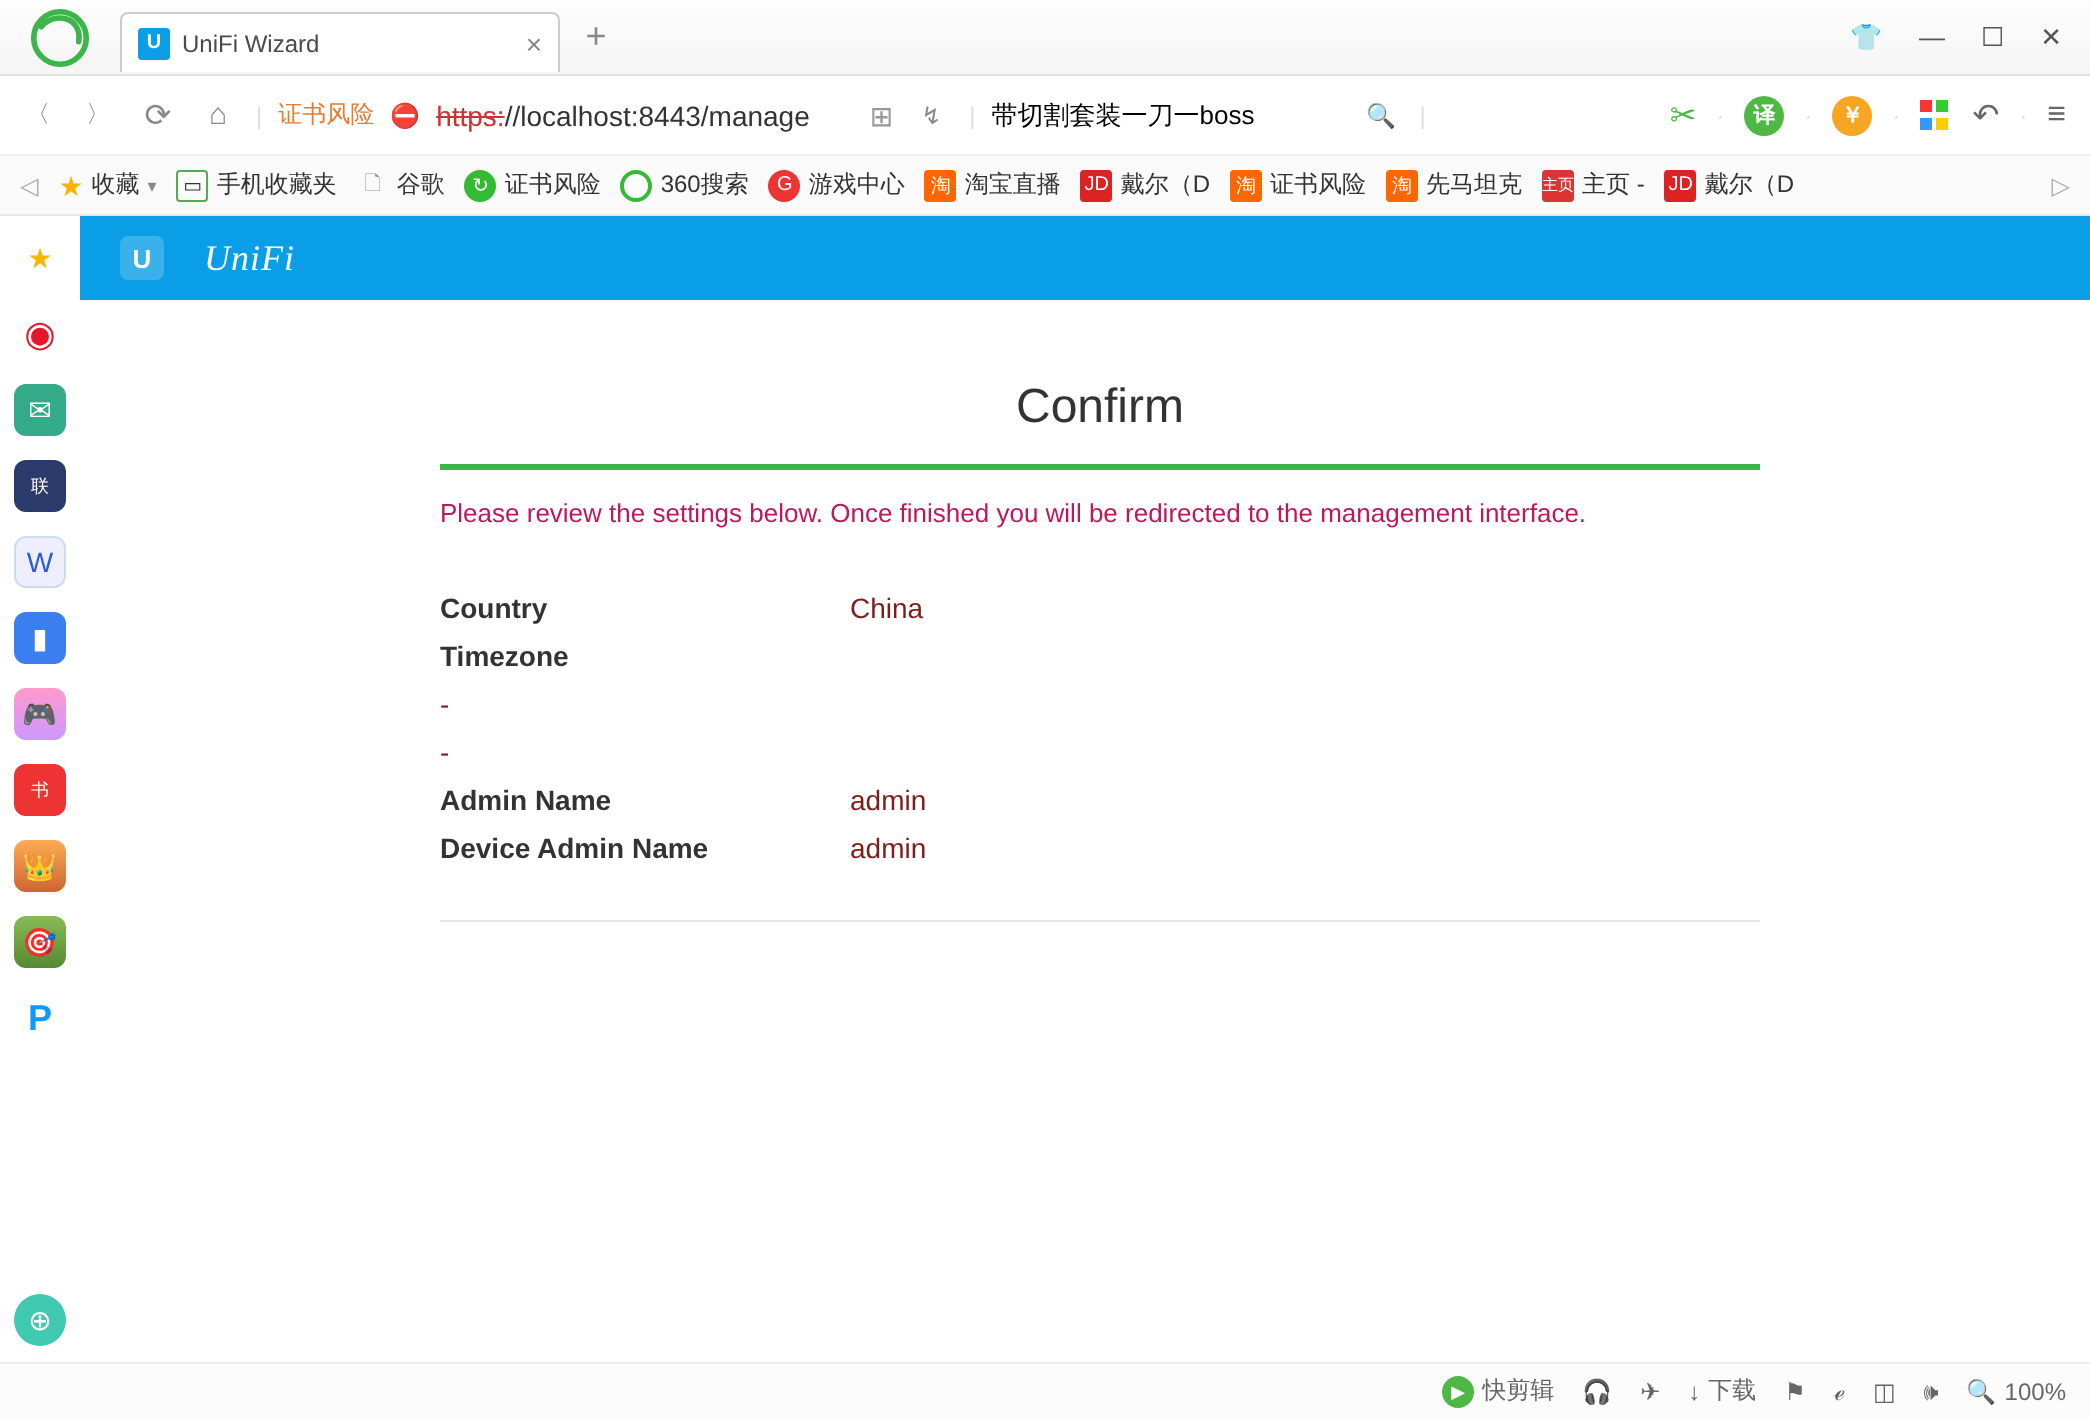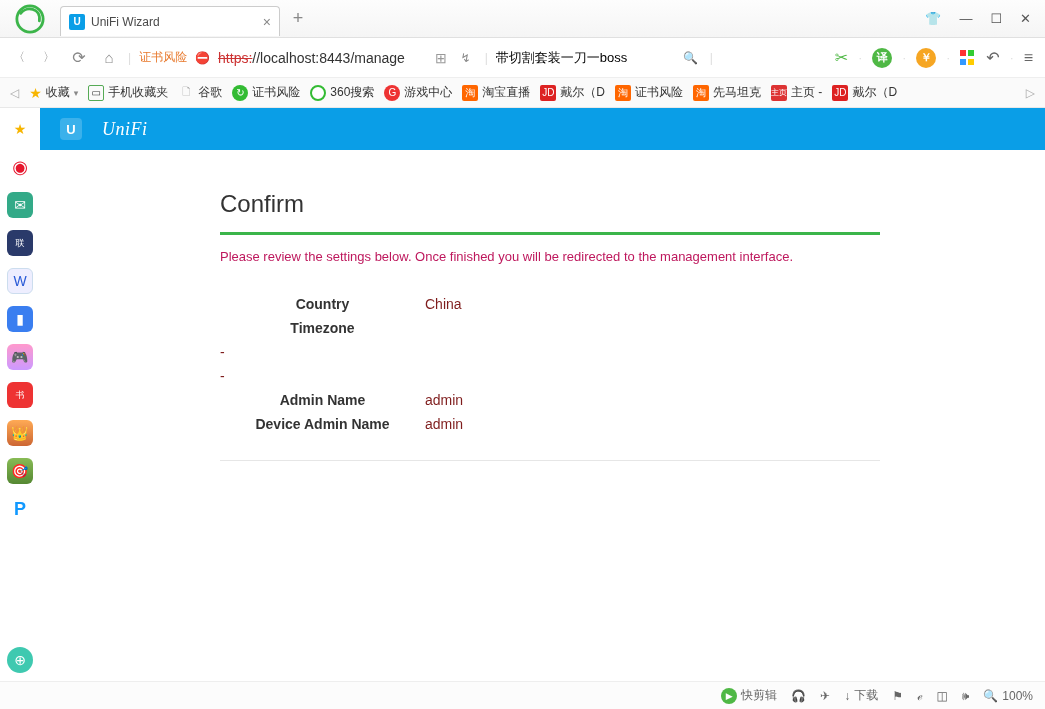--- a/index.html
+++ b/index.html
@@ -45,26 +45,26 @@
 .leftbar .sb{width:26px;height:26px;border-radius:6px;display:flex;align-items:center;justify-content:center;font-size:14px;cursor:pointer;}
 .leftbar .bot{margin-top:auto; margin-bottom:8px;}
 
 
 .content { position:absolute; left:40px; right:0; top:108px; bottom:28px; background:#fff; overflow:auto;}
 .unifi-hdr { height:42px; background:#0a9ee7; display:flex; align-items:center; padding-left:20px; gap:20px;}
 .unifi-hdr .um{ width:22px;height:22px; background:rgba(255,255,255,0.2); border-radius:4px; display:flex;align-items:center;justify-content:center;color:#fff;font-weight:bold;font-size:13px;}
 .unifi-hdr .ulogo{ color:#fff; font-style:italic; font-weight:300; font-size:18px; letter-spacing:0.5px; font-family: Georgia, serif;}
 
 .panel { max-width: 660px; margin: 40px 0 0 180px; }
-.panel h1{ font-size:24px; font-weight:400; color:#333; margin-bottom:14px;}
+.panel h1{ font-size:24px; font-weight:400; color:#333; margin-bottom:14px;text-align:center;}
 .green-line{height:3px;background:#3bb54a;margin-bottom:14px;}
 .instr{font-size:13px;color:#be185d;margin-bottom:28px;}
 .fields { font-size:14px; }
 .frow{display:flex; height:24px; align-items:center;}
-.flabel{width:205px;text-align:center;font-weight:bold;color:#333;}
+.flabel{width:205px;text-align:left;font-weight:bold;color:#333;}
 .fval{color:#7f1d1d;}
 .div-line{height:1px;background:#e6e6e6;margin:24px 0 12px;}
 .actions{display:flex;align-items:center;}
 .back{color:#0a9ee7;font-size:13px;font-weight:bold;letter-spacing:1px;cursor:pointer;margin-left:16px;}
 .finish{margin-left:auto;background:#0a9ee7;color:#fff;padding:6px 14px;border-radius:3px;font-size:12px;font-weight:bold;letter-spacing:1px;cursor:pointer;}
 
 
 .statusbar{position:absolute;left:0;right:0;bottom:0;height:28px;border-top:1px solid #eee;background:#fcfcfc;display:flex;align-items:center;justify-content:flex-end;padding:0 12px;gap:14px;font-size:12px;color:#666;}
 .statusbar .item{display:flex;align-items:center;gap:4px;cursor:pointer;}
 .playbtn{width:16px;height:16px;border-radius:50%;background:#4fb845;color:#fff;display:flex;align-items:center;justify-content:center;font-size:9px;}

